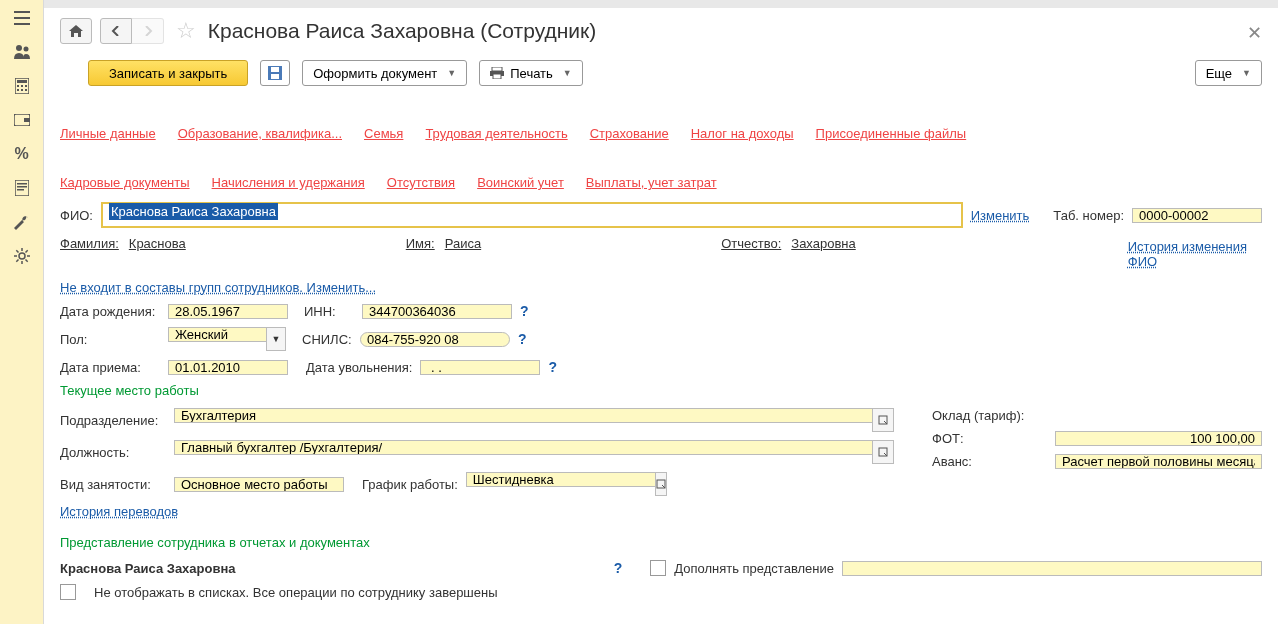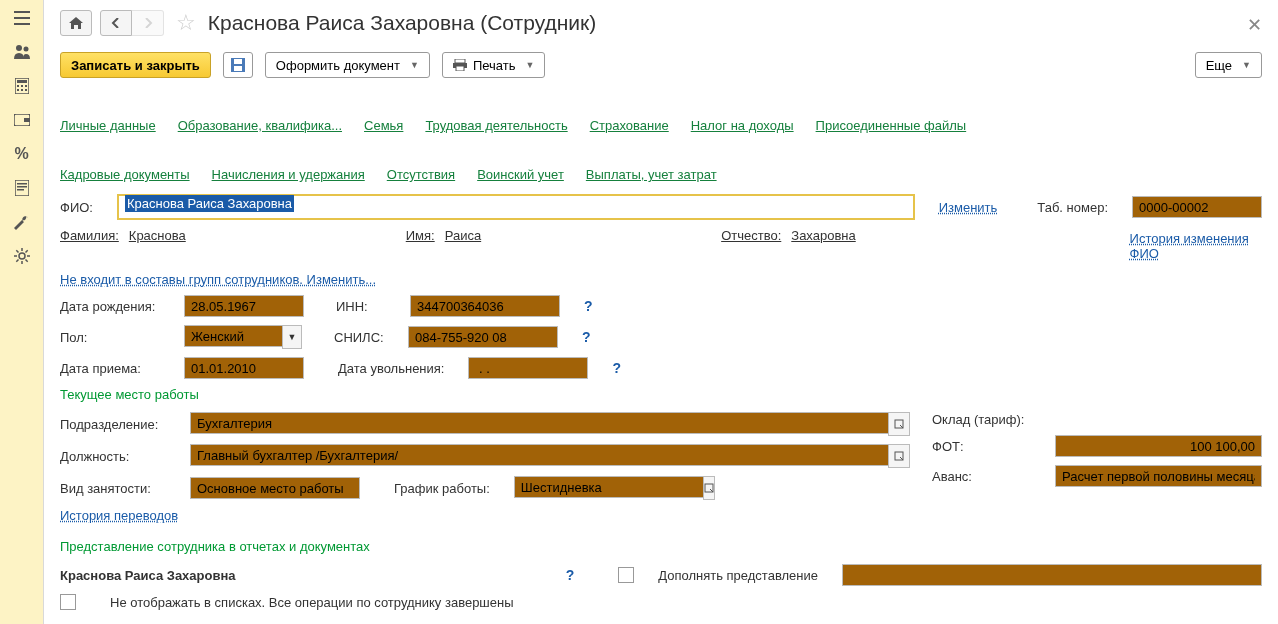--- a/index.html
+++ b/index.html
@@ -12,34 +12,34 @@
 .header { display: flex; align-items: center; padding: 10px 16px; gap: 8px; position: relative; }
 .nav-btn { width: 32px; height: 26px; border: 1px solid #bbb; background: #f5f5f5; border-radius: 3px; display: flex; align-items: center; justify-content: center; cursor: pointer; }
 .nav-group { display: flex; }
 .nav-group .nav-btn:first-child { border-radius: 3px 0 0 3px; }
 .nav-group .nav-btn:last-child { border-radius: 0 3px 3px 0; border-left: none; }
 .star { color: #ccc; font-size: 22px; cursor: pointer; margin: 0 4px; }
 .title { font-size: 21px; color: #333; }
 .close-x { position: absolute; right: 16px; top: 14px; cursor: pointer; color: #888; font-size: 18px; }
 .toolbar { display: flex; align-items: center; padding: 6px 16px 10px; gap: 12px; }
 .btn { height: 26px; padding: 0 10px; border: 1px solid #999; border-radius: 3px; background: #fff; display: flex; align-items: center; gap: 6px; cursor: pointer; font-size: 13px; }
-.btn-primary { background: linear-gradient(#ffe165, #f7c933); border-color: #c9a227; font-weight: bold; padding: 0 10px; }
+.btn-primary { background: linear-gradient(#ffe165, #f7c933); border-color: #c9a227; font-weight: normal; padding: 0 20px; margin-left: 28px; }
 .btn-icon { width: 30px; justify-content: center; padding: 0; }
 .dropdown-arrow { font-size: 9px; color: #666; margin-left: 4px; }
 .spacer { flex: 1; }
 .tabs { padding: 2px 16px 6px; display: flex; flex-wrap: wrap; gap: 22px; row-gap: 10px; }
-.tab-link { color: #15803d; text-decoration: underline; cursor: pointer; margin-top: 28px; }
+.tab-link { color: #ef4444; text-decoration: underline; cursor: pointer; margin-top: 28px; }
 .form-area { padding: 6px 16px; }
-.row { display: flex; align-items: center; margin-bottom: 8px; gap: 24px; }
+.row { display: flex; align-items: center; margin-bottom: 8px; gap: 8px; }
 .label { color: #333; }
 .fio-input { flex: 1; height: 26px; border: 2px solid #e6c34a; padding: 0 6px; background: #fff; position: relative; }
 .fio-input .selected-text { background: #1a5ba8; color: #fff; padding: 1px 2px; }
 .link { color: #1a5ba8; text-decoration: underline; cursor: pointer; }
 .link.dotted { text-decoration-style: dotted; border-bottom: none; }
-.input { height: 22px; border: 1px solid #bbb; padding: 0 6px; background: #a16207; font-size: 13px; }
+.input { height: 15px; border: 1px solid #bbb; padding: 0 6px; background: #fef9c3; font-size: 13px; }
 .input-sm { width: 120px; }
 .help-q { color: #1a5ba8; cursor: pointer; font-weight: bold; font-size: 14px; }
 .select-wrap { display: flex; }
 .select-wrap .input { border-right: none; }
 .select-btn { width: 20px; height: 24px; border: 1px solid #bbb; background: #f5f5f5; display: flex; align-items: center; justify-content: center; cursor: pointer; font-size: 9px; }
 .section-title { color: #009933; margin: 8px 0 10px; }
 .lookup-wrap { display: flex; flex: 1; max-width: 720px; }
 .lookup-wrap .input { flex: 1; border-right: none; }
 .lookup-btn { width: 22px; height: 24px; border: 1px solid #bbb; background: #f5f5f5; display: flex; align-items: center; justify-content: center; cursor: pointer; }
 .grid-form { display: flex; gap: 20px; margin-bottom: 8px; }
@@ -227,21 +227,21 @@
         <span class="help-q">?</span>
       </div>
 
       <div class="row">
         <span class="label" style="width:100px">Пол:</span>
         <div class="select-wrap">
           <input class="input" style="width: 98px;" value="Женский">
           <div class="select-btn">▼</div>
         </div>
         <span class="label" style="width:50px;margin-left:8px">СНИЛС:</span>
-        <input class="input" style="width: 150px;" value="084-755-920 08">
+        <input class="input" style="width: 150px; border-radius: 8px;" value="084-755-920 08">
         <span class="help-q">?</span>
       </div>
 
       <div class="row">
         <span class="label" style="width:100px">Дата приема:</span>
         <input class="input input-sm" value="01.01.2010" style="">
         <span class="label" style="margin-left:10px">Дата увольнения:</span>
         <input class="input input-sm" value=" . . " style="">
         <span class="help-q">?</span>
       </div>

